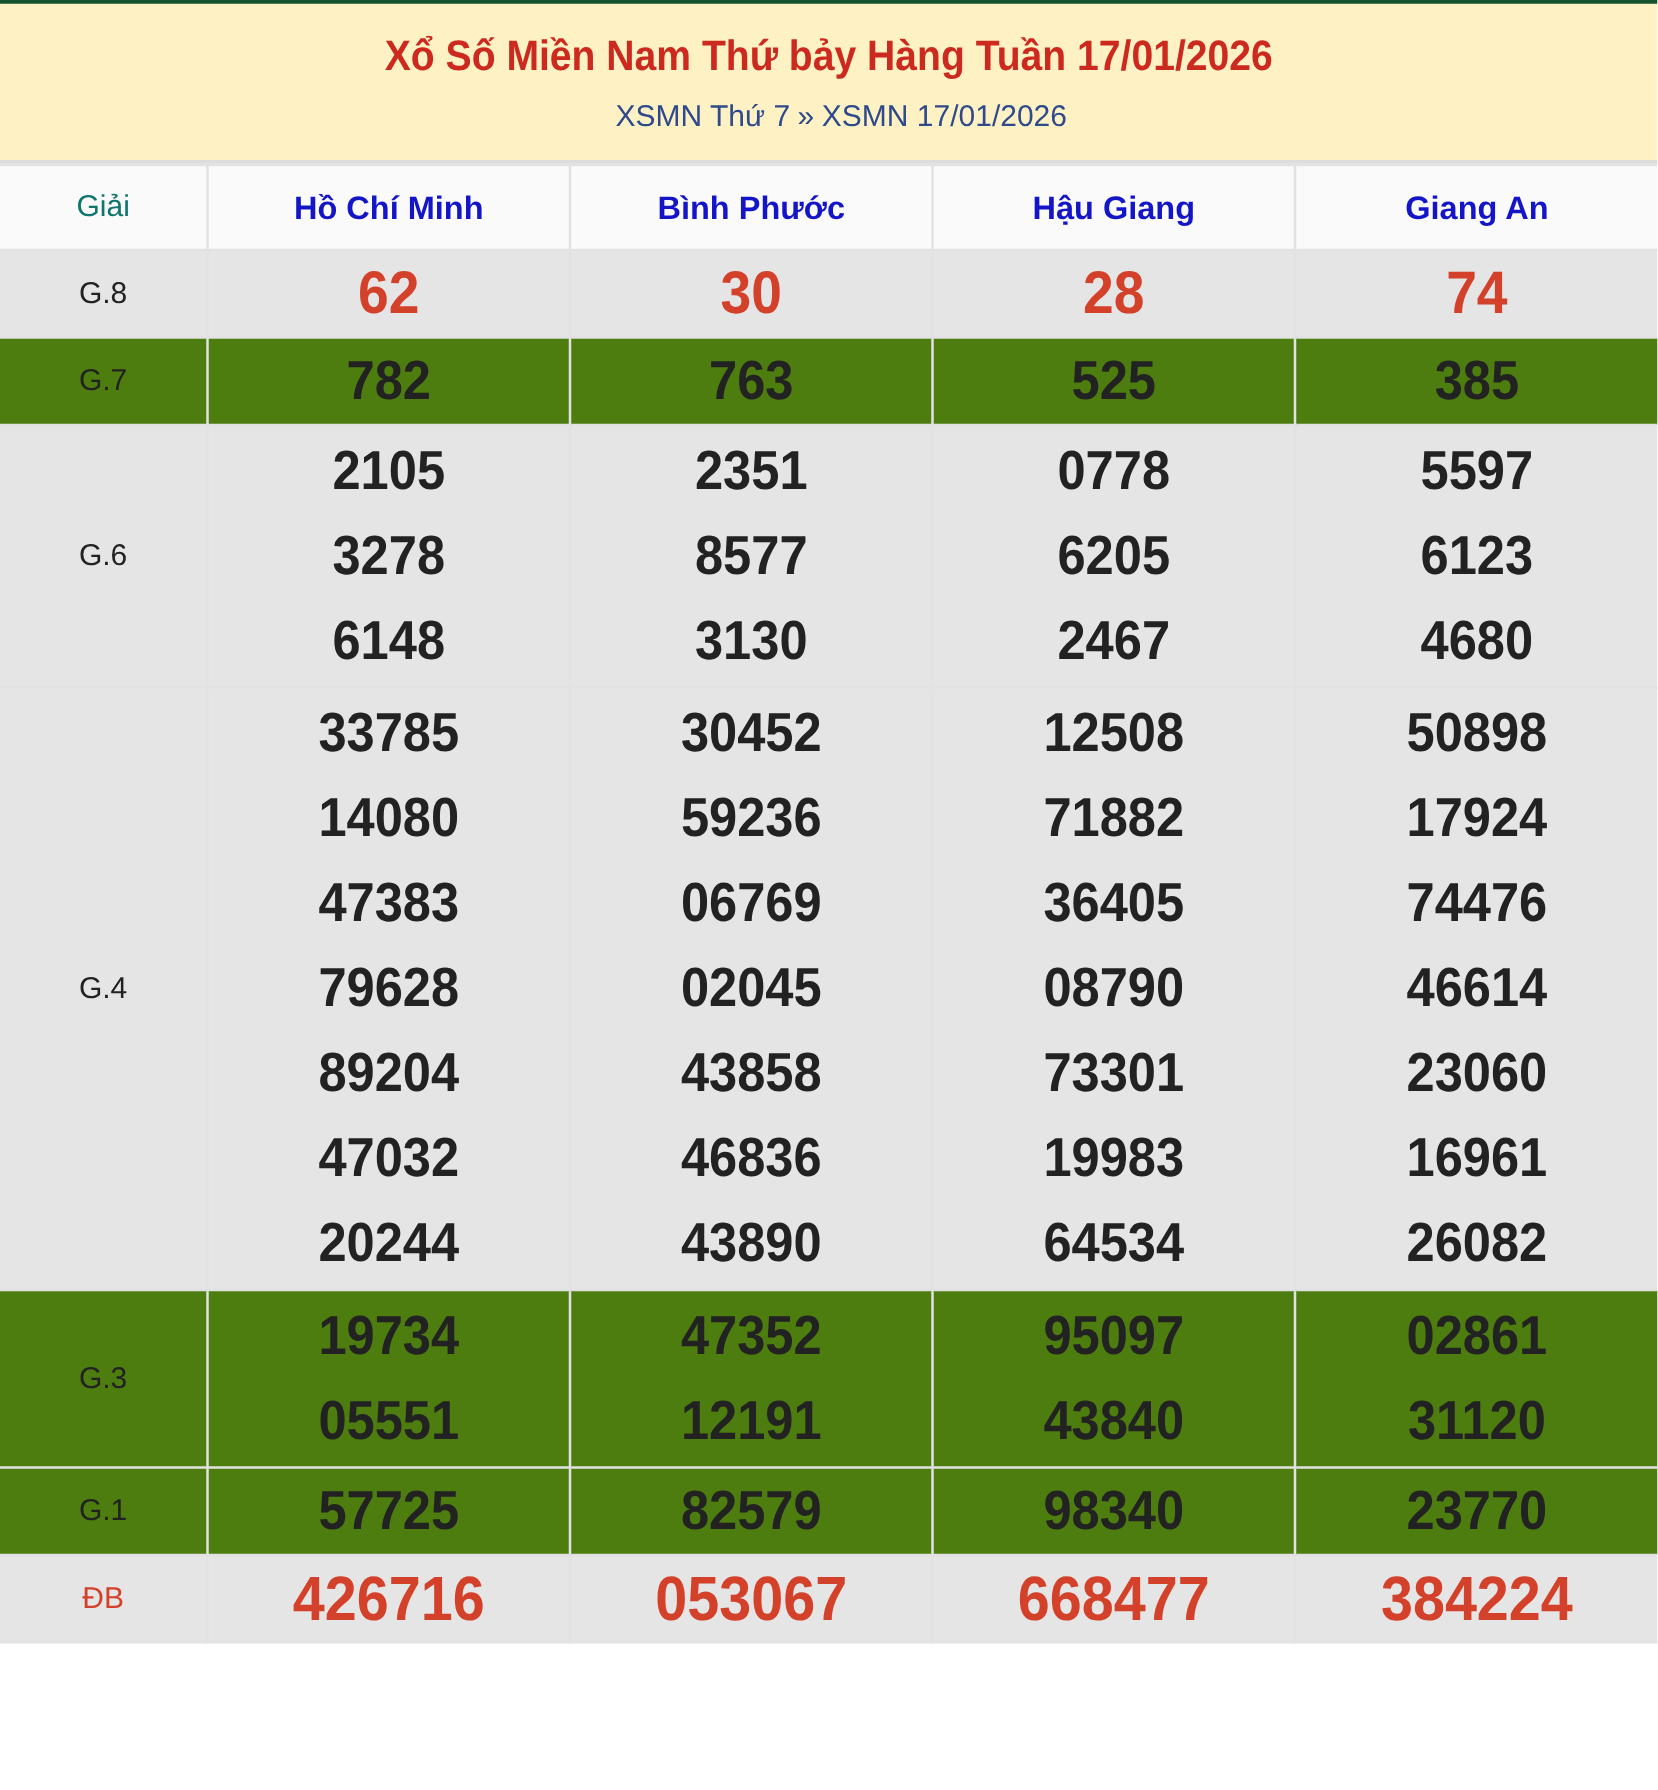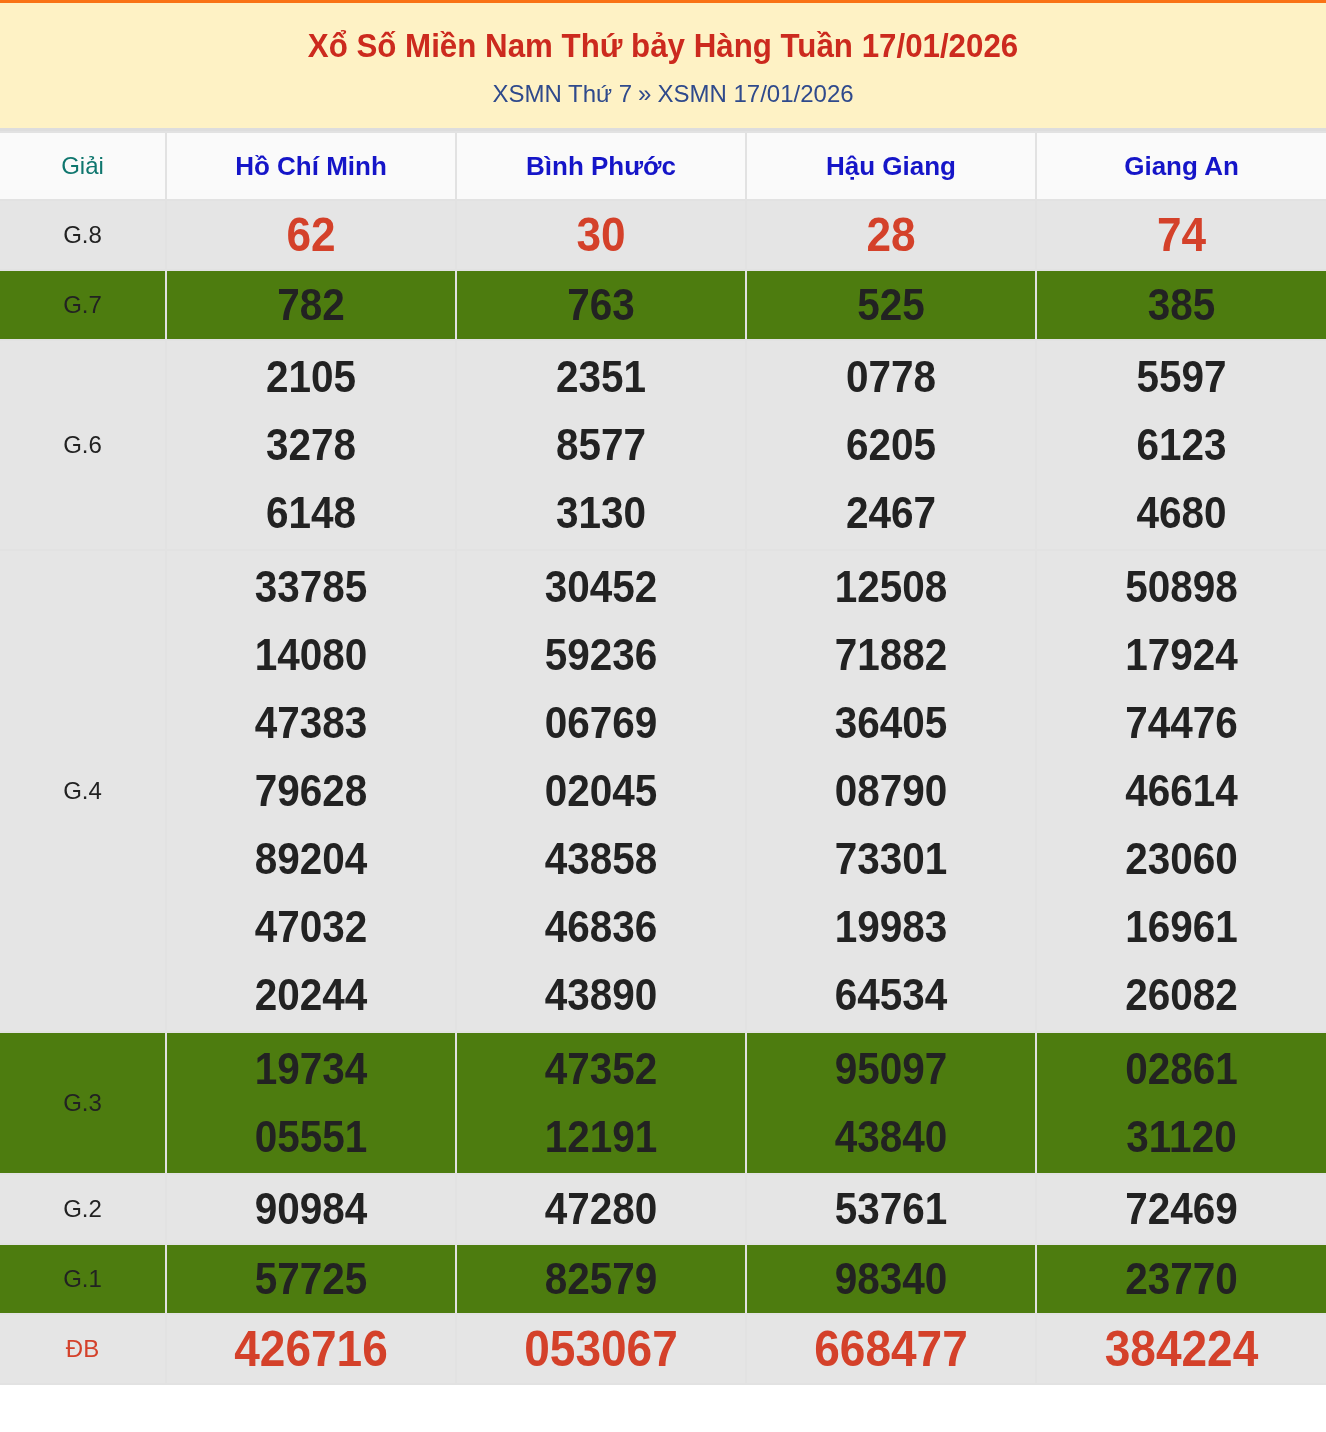--- a/index.html
+++ b/index.html
@@ -3,21 +3,21 @@
 <meta charset="utf-8">
 <style>
   * { box-sizing: border-box; margin: 0; padding: 0; }
   html, body { width: 1326px; background: #ffffff; }
   body { font-family: "Liberation Sans", sans-serif; color: #222; }
 
   .header {
     width: 1326px;
     height: 131px;
     background: #fef2c5;
-    border-top: 3px solid #f97316;
+    border-top: 3px solid #14532d;
     border-bottom: 3px solid #dddddd;
     text-align: center;
     padding-top: 22px;
   }
   .header h1 {
     font-family: "Liberation Sans", sans-serif;
     font-size: 34px;
     font-weight: bold;
     color: #cc2a1e;
     letter-spacing: 0px;
@@ -224,35 +224,20 @@
       <td>
         <span class="num">95097</span>
         <span class="num">43840</span>
       </td>
       <td>
         <span class="num">02861</span>
         <span class="num">31120</span>
       </td>
     </tr>
 
-    <tr class="row-odd single">
-      <td class="prize-label">G.2</td>
-      <td>
-          <span class="num">90984</span>
-        </td>
-      <td>
-          <span class="num">47280</span>
-        </td>
-      <td>
-          <span class="num">53761</span>
-        </td>
-      <td>
-          <span class="num">72469</span>
-        </td>
-    </tr>
 
     <tr class="row-even single">
       <td class="prize-label">G.1</td>
       <td>
           <span class="num">57725</span>
         </td>
       <td>
           <span class="num">82579</span>
         </td>
       <td>

